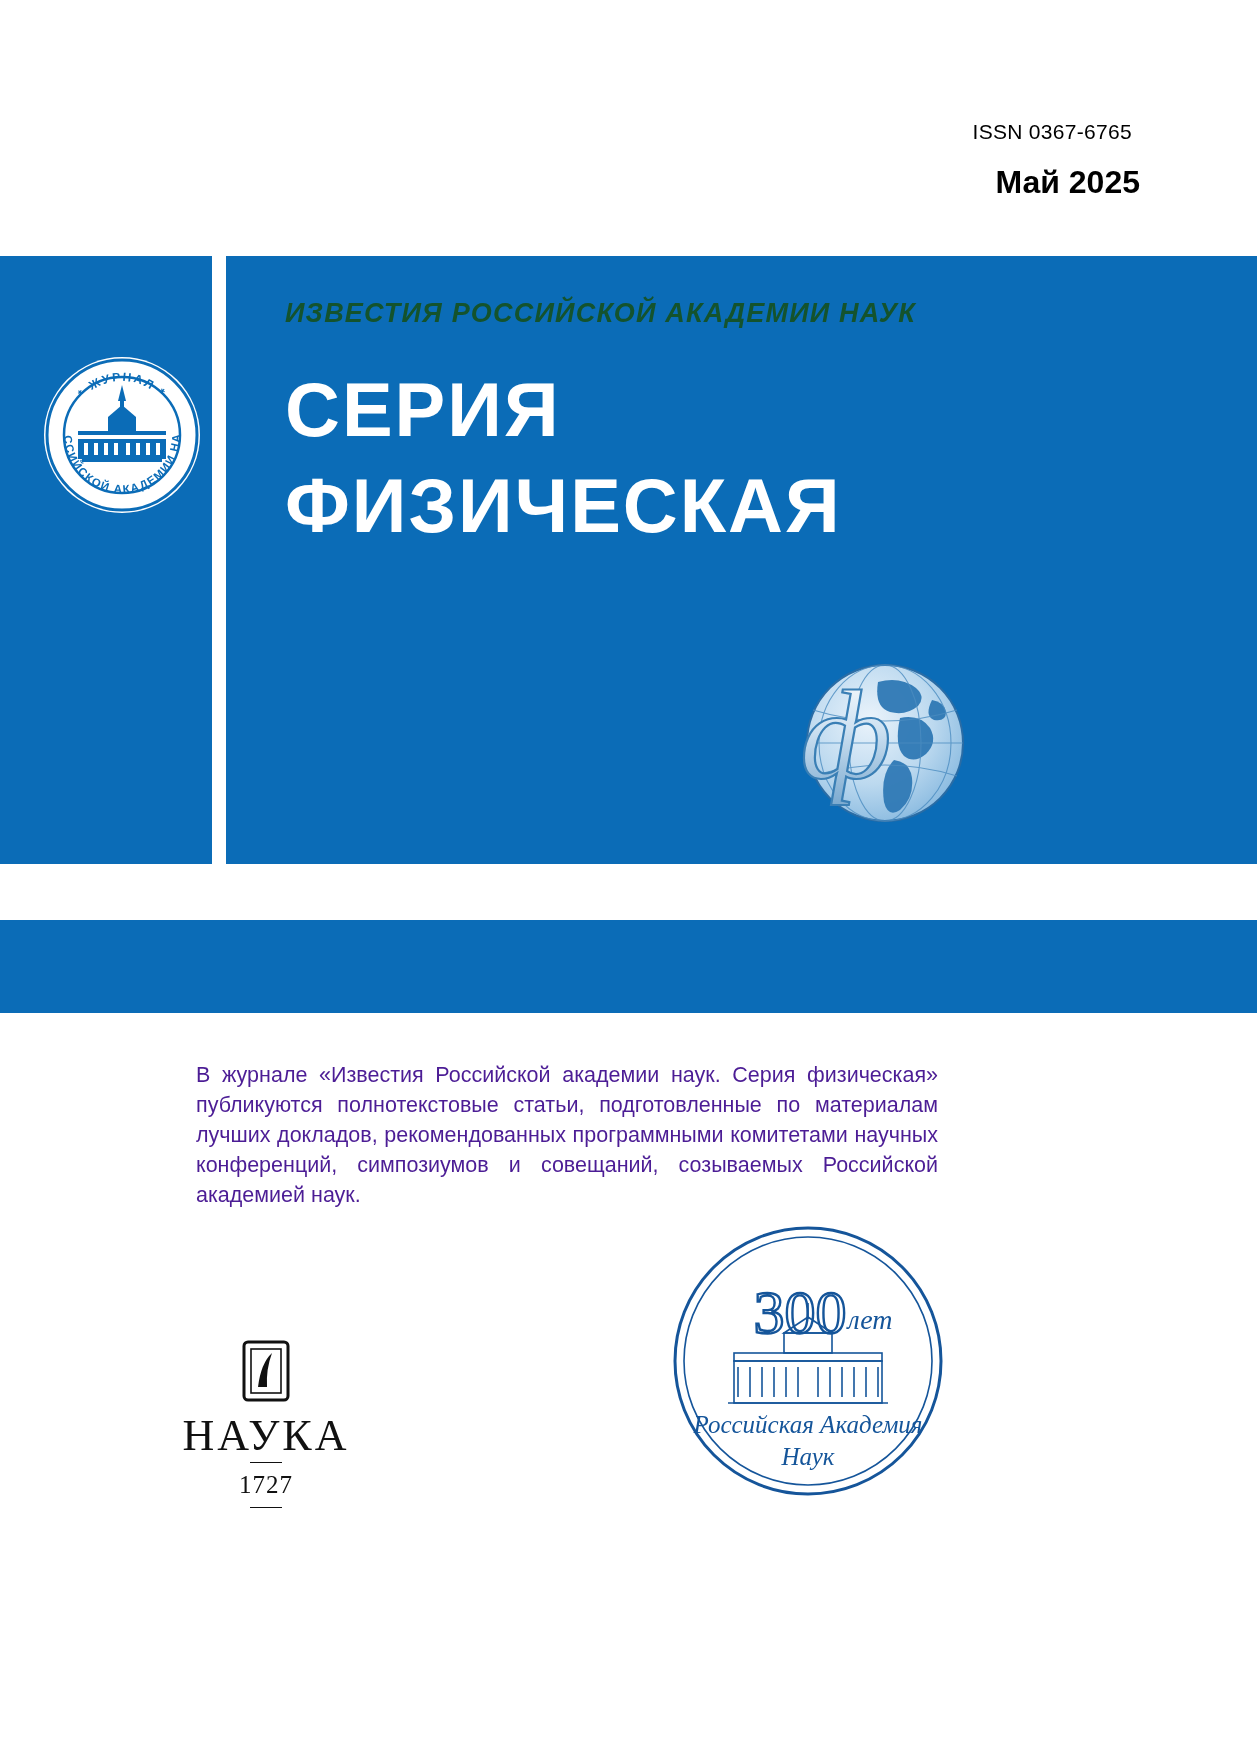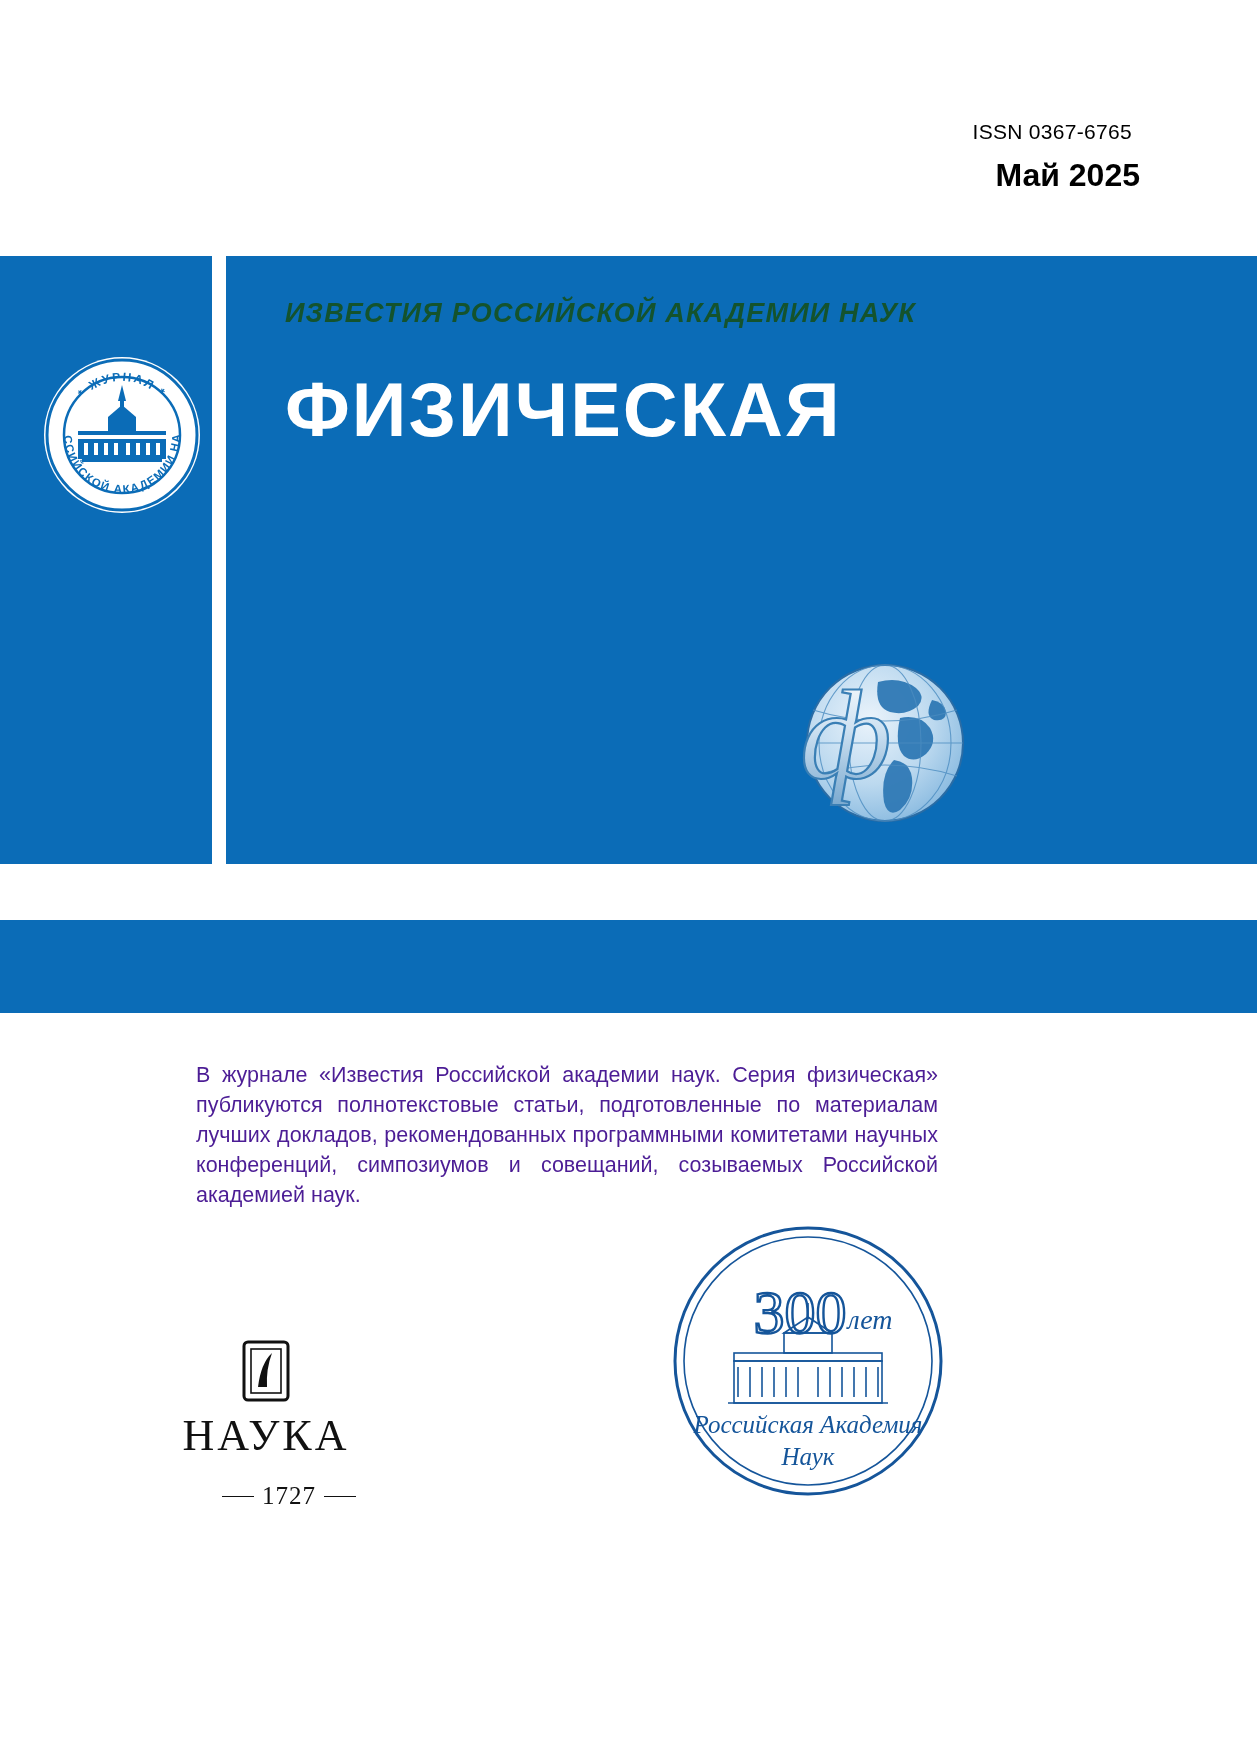--- a/index.html
+++ b/index.html
@@ -38,21 +38,21 @@
     position: absolute;
     left: 190px;
     top: 148px;
     font-size: 32px;
     font-weight: bold;
     white-space: nowrap;
   }
   .date {
     position: absolute;
     right: 117px;
-    top: 157px;
+    top: 164px;
     font-size: 32px;
     font-weight: bold;
     white-space: nowrap;
   }
 
   
   .blue-band {
     position: absolute;
     left: 0;
     top: 256px;
@@ -156,23 +156,24 @@
   .nauka-name {
     font-family: "Liberation Serif", serif;
     font-size: 44px;
     letter-spacing: 3px;
     color: #111;
     line-height: 1;
   }
   .nauka-year-row {
     display: flex;
     align-items: center;
-    justify-content: flex-end;
+    justify-content: flex-start;
     gap: 8px;
-    margin-top: 24px;
+    margin-top: 4px;
+    flex-direction: column;
   }
   .nauka-year-row .rule {
     height: 1px;
     background: #111;
     width: 32px;
   }
   .nauka-year {
     font-family: "Liberation Serif", serif;
     font-size: 25px;
     letter-spacing: 1px;
@@ -224,20 +225,21 @@
     </text>
     <text font-family="Liberation Sans, sans-serif" font-size="11.5" font-weight="bold" fill="#0b6cb7" letter-spacing="1.4">
       <textPath href="#arcBottom" startOffset="50%" text-anchor="middle">РОССИЙСКОЙ АКАДЕМИИ НАУК</textPath>
     </text>
   </svg>
 </div>
 
 <div class="supertitle">ИЗВЕСТИЯ РОССИЙСКОЙ АКАДЕМИИ НАУК</div>
 
 <div class="maintitle">
+  <div>СЕРИЯ</div>
   <div>ФИЗИЧЕСКАЯ</div>
 </div>
 
 <div class="emblem">
   <svg viewBox="0 0 190 190" width="190" height="190" aria-hidden="true">
     <defs>
       <radialGradient id="globeGrad" cx="40%" cy="35%" r="75%">
         <stop offset="0%" stop-color="#eaf3fb"></stop>
         <stop offset="55%" stop-color="#bcd9ef"></stop>
         <stop offset="100%" stop-color="#7fb4dd"></stop>

